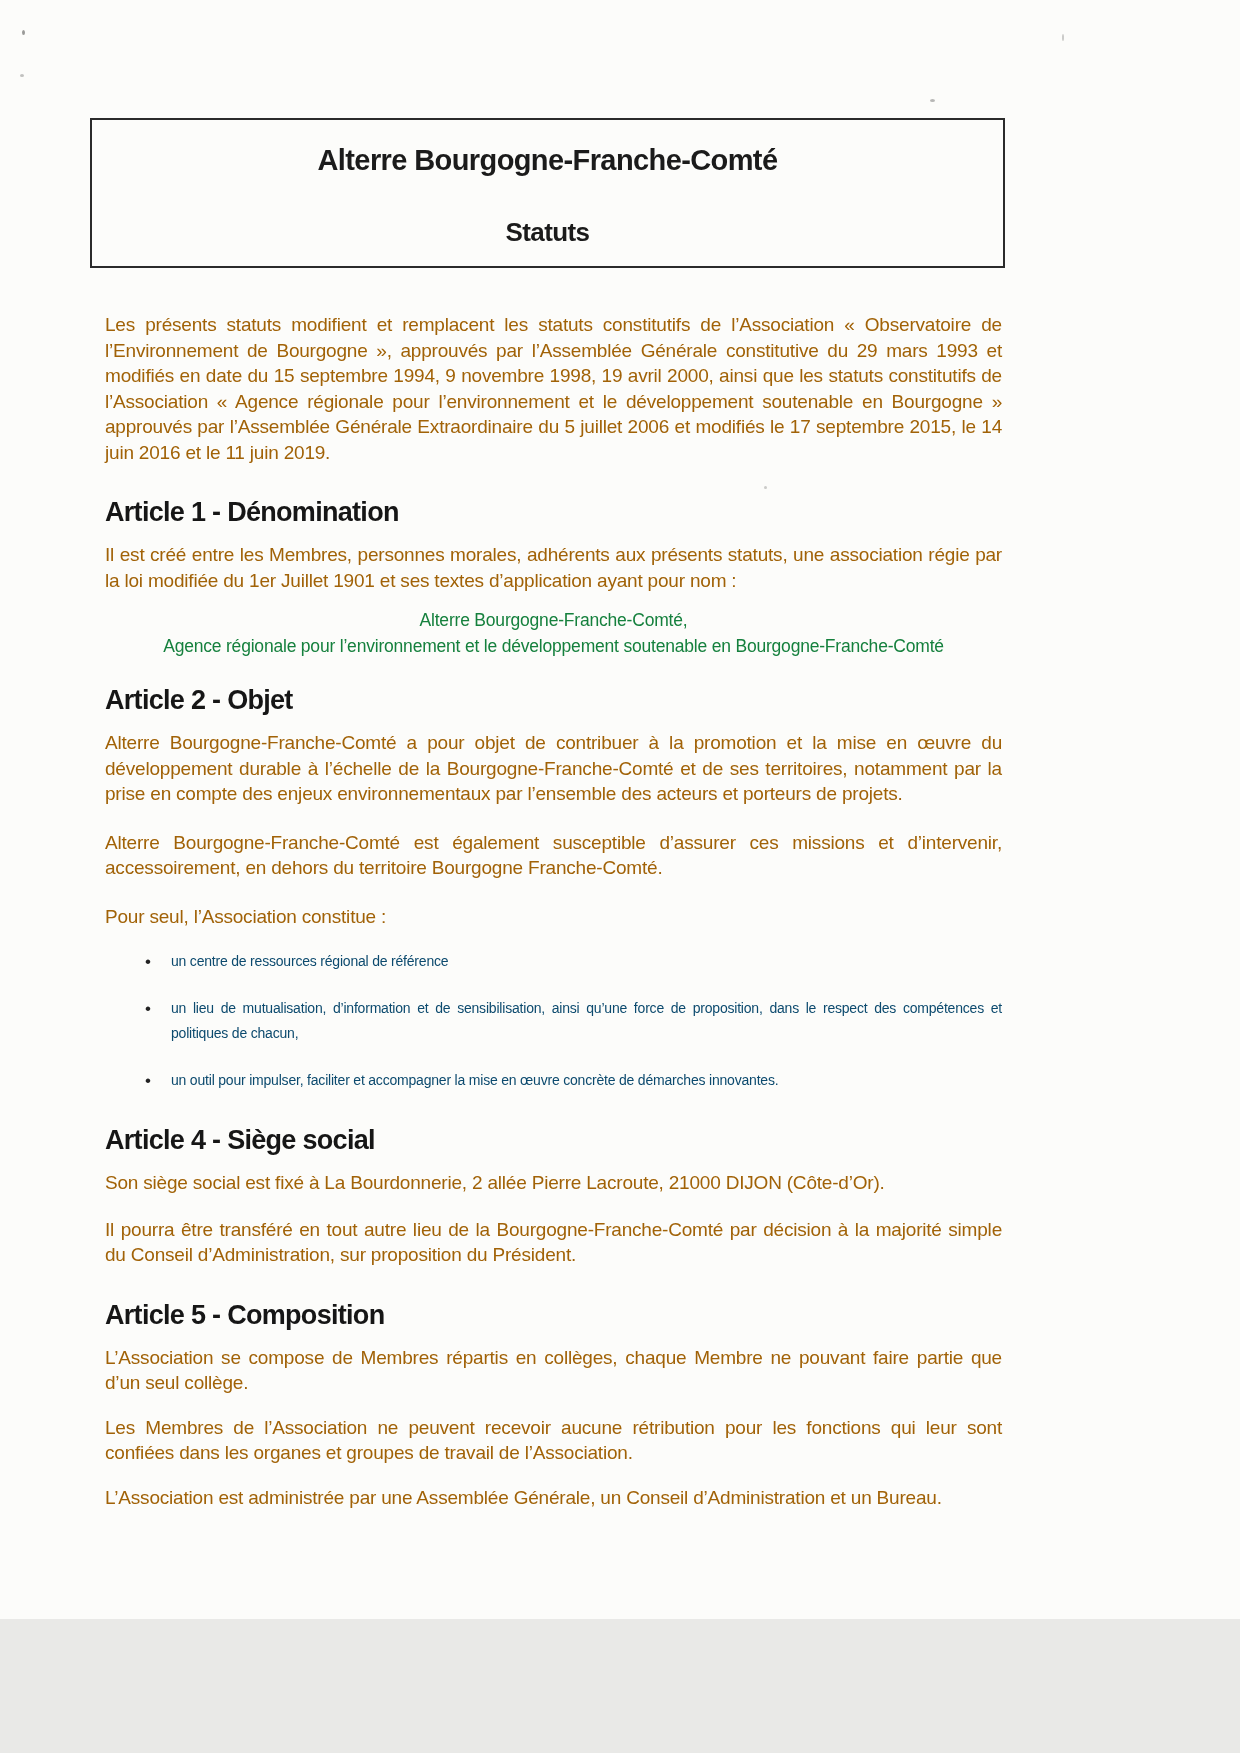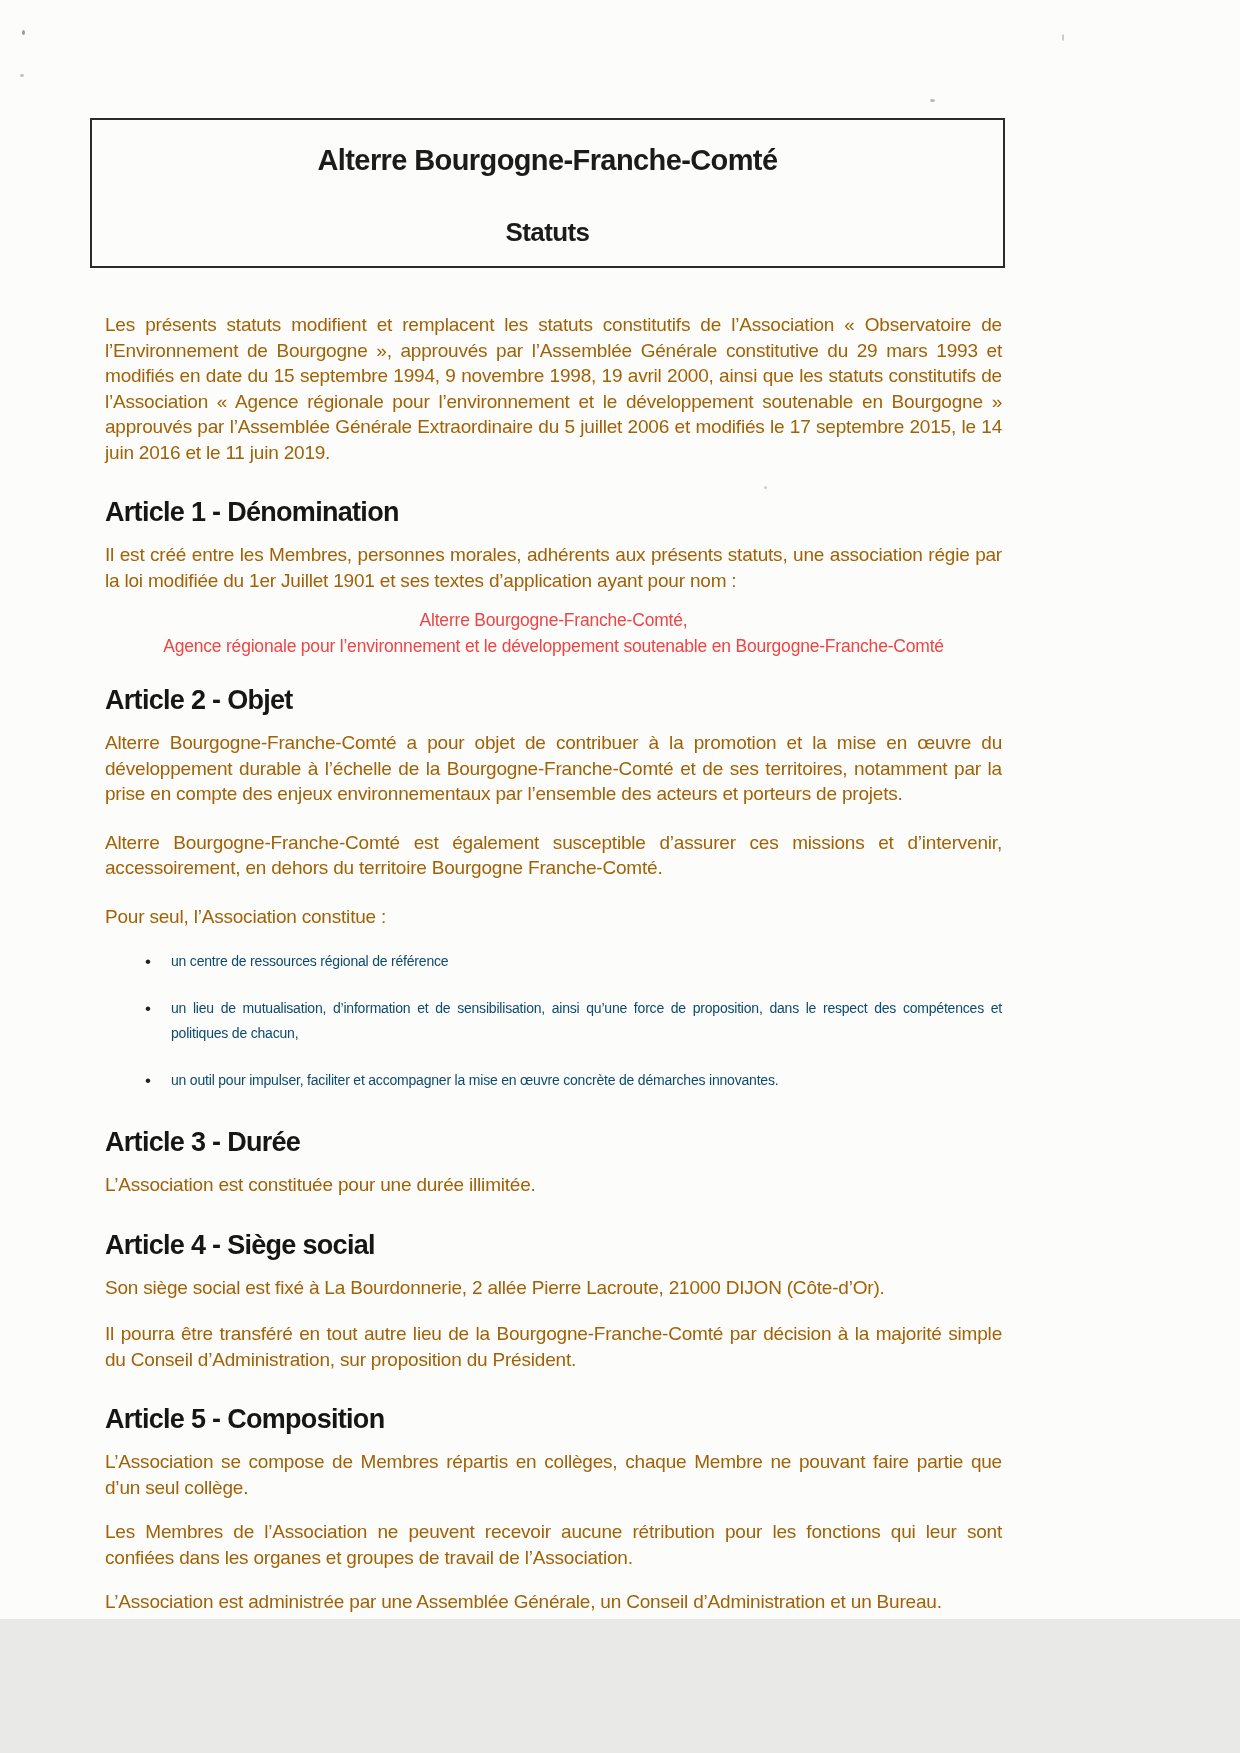--- a/index.html
+++ b/index.html
@@ -66,21 +66,21 @@
   .section { margin-bottom: 26px; }
   p.body-text {
     margin: 0 0 15px 0;
     font-size: 19px;
     line-height: 25.5px;
     letter-spacing: -0.2px;
     text-align: justify;
     color: #a16207;
   }
   p.body-text:last-child { margin-bottom: 0; }
-  .centered-lines { text-align: center; font-size: 17.5px; line-height: 25.5px; letter-spacing: -0.2px; color:#ef4444; }
+  .centered-lines { text-align: center; font-size: 17.5px; line-height: 25.5px; letter-spacing: -0.2px; color:#15803d; }
   .centered-lines .line { display: block; }
 
   .bullet-list { margin: 20px 0 0 0; }
   .bullet-item {
     display: flex;
     margin: 0 0 21px 0;
   }
   .bullet-item:last-child { margin-bottom: 0; }
   .bullet-dot {
     width: 26px;
@@ -172,24 +172,20 @@
           <span class="bullet-dot">•</span>
           <span class="bullet-text">un lieu de mutualisation, d’information et de sensibilisation, ainsi qu’une force de proposition, dans le respect des compétences et politiques de chacun,</span>
         </div>
         <div class="bullet-item">
           <span class="bullet-dot">•</span>
           <span class="bullet-text">un outil pour impulser, faciliter et accompagner la mise en œuvre concrète de démarches innovantes.</span>
         </div>
       </div>
     </div>
 
-    <div class="section" style="margin-top:34px;">
-      <h2 class="heading">Article 3 - Durée</h2>
-      <p class="body-text">L’Association est constituée pour une durée illimitée.</p>
-    </div>
 
     <div class="section" style="margin-top:32px;">
       <h2 class="heading">Article 4 - Siège social</h2>
       <p class="body-text">Son siège social est fixé à La Bourdonnerie, 2 allée Pierre Lacroute, 21000 DIJON (Côte-d’Or).</p>
       <p class="body-text" style="margin-top:21px;">Il pourra être transféré en tout autre lieu de la Bourgogne-Franche-Comté par décision à la majorité simple du Conseil d’Administration, sur proposition du Président.</p>
     </div>
 
     <div class="section" style="margin-top:32px;">
       <h2 class="heading">Article 5 - Composition</h2>
       <p class="body-text">L’Association se compose de Membres répartis en collèges, chaque Membre ne pouvant faire partie que d’un seul collège.</p>

